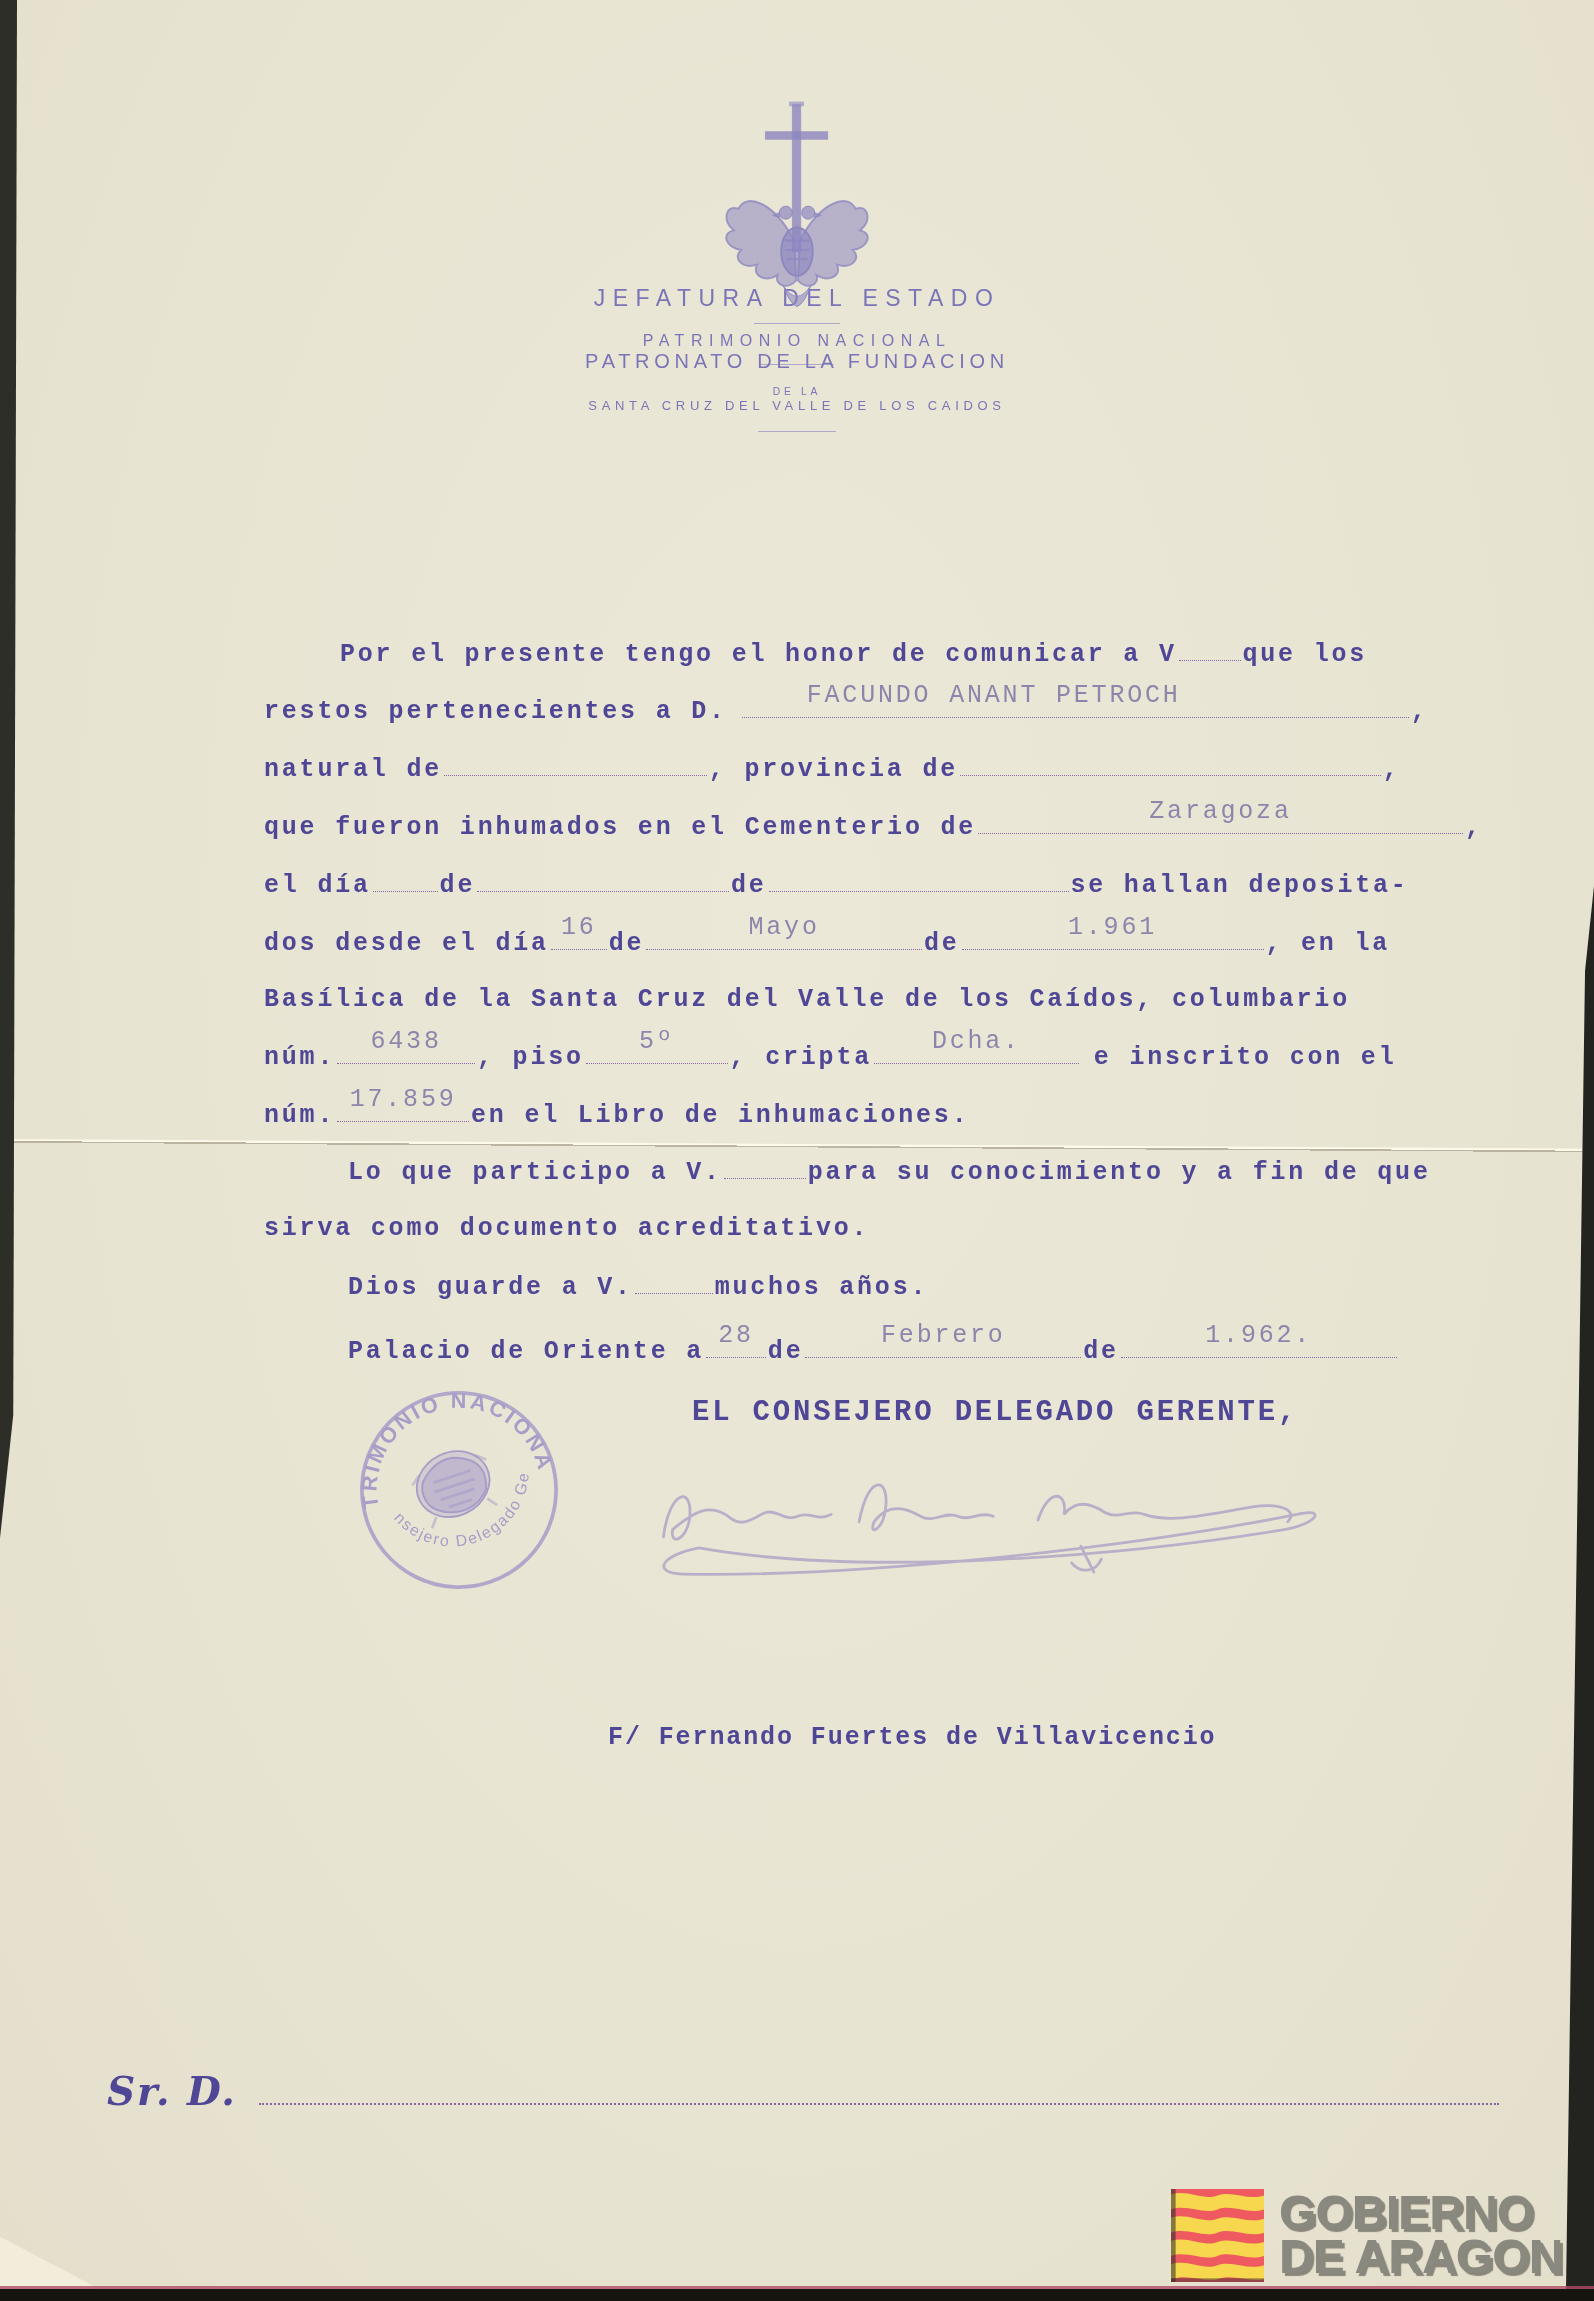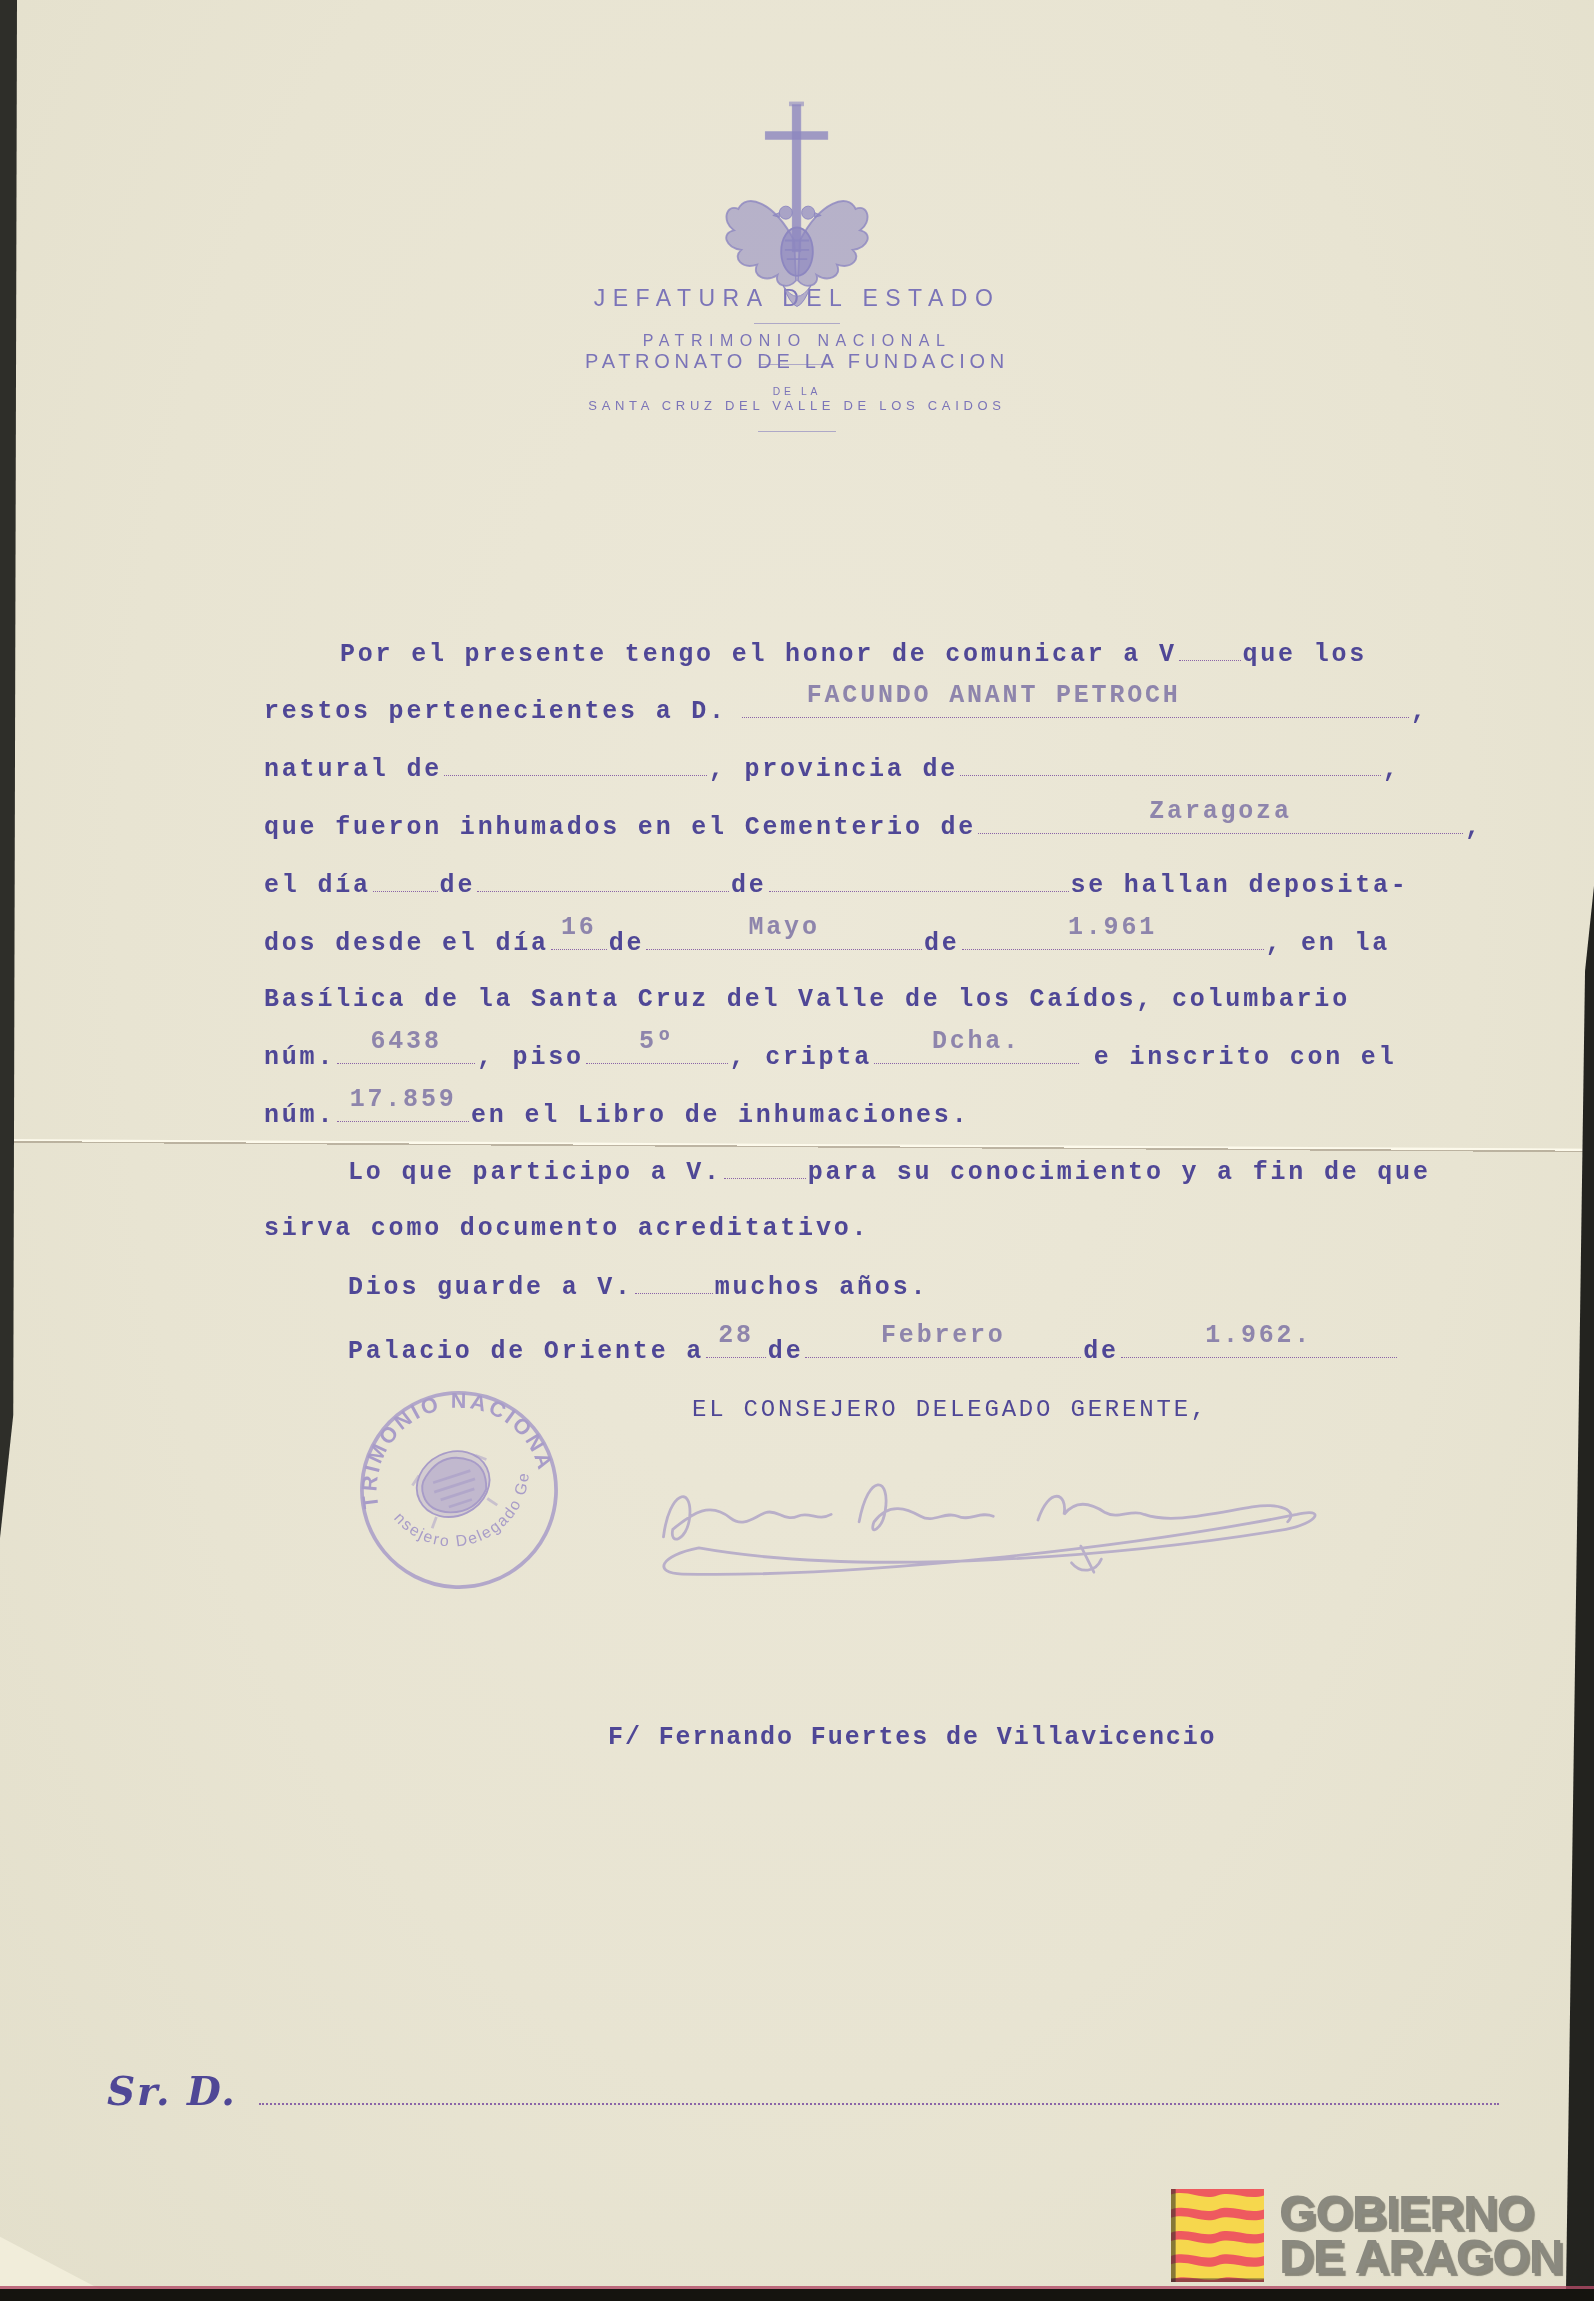--- a/index.html
+++ b/index.html
@@ -24,34 +24,34 @@
     background:linear-gradient(to bottom, rgba(255,252,238,.9) 0 40%, rgba(125,110,90,.42) 40% 70%, rgba(255,255,255,0) 70%);}
   
   .hdr{position:absolute;left:0;width:100%;text-align:center;
     font-family:"Liberation Sans", sans-serif;color:#7b74b8;white-space:nowrap;}
   .hdr-rule{position:absolute;left:50%;transform:translateX(-50%);border-top:1.9px solid #8d87c0;opacity:.65;}
   
   .line{position:absolute;white-space:nowrap;color:#4f4796;font-weight:bold;
     font-size:25px;letter-spacing:2.8px;z-index:3;}
   .blank{display:inline-block;height:5.6px;border-bottom:1.9px dotted #8a64a8;position:relative;margin:0 1.9px;}
   .typed{position:absolute;left:0;right:0;bottom:7.5px;text-align:center;color:#8e85ac;
-    font-weight:bold;font-size:25px;letter-spacing:2.8px;white-space:nowrap;}
+    font-weight:normal;font-size:25px;letter-spacing:2.8px;white-space:nowrap;}
   .typed.left{text-align:left;padding-left:65px;}
   .gap{display:inline-block;width:13px;}
   
   .script{font-family:"DejaVu Serif", serif;font-style:italic;font-weight:bold;
     color:#4f4796;font-size:39px;letter-spacing:1.9px;}
   .dotline{display:inline-block;height:5.6px;border-bottom:2.8px dotted #8a64a8;vertical-align:baseline;}
   
   .logo{position:absolute;left:1171px;top:2189px;z-index:7;display:flex;align-items:flex-start;}
   .logo-text{margin-left:15px;font-family:"Liberation Sans",sans-serif;font-weight:bold;
     font-size:48px;line-height:44px;letter-spacing:-0.9px;color:#8a897f;
     text-shadow:2.8px 2.8px 0.9px rgba(45,45,40,.5);white-space:nowrap;margin-top:1.9px;}
-  .sig-title{position:absolute;white-space:nowrap;color:#4f4796;font-weight:normal;
-    font-size:24px;letter-spacing:2.8px;z-index:3;}
+  .sig-title{position:absolute;white-space:nowrap;color:#4f4796;font-weight:bold;
+    font-size:29px;letter-spacing:2.8px;z-index:3;}
 </style>
 </head>
 <body>
 
 <div class="page">
 
   <div class="edge-left"></div>
   <div class="edge-right"></div>
   <div class="fold"></div>
   <div class="corner-curl"></div>

